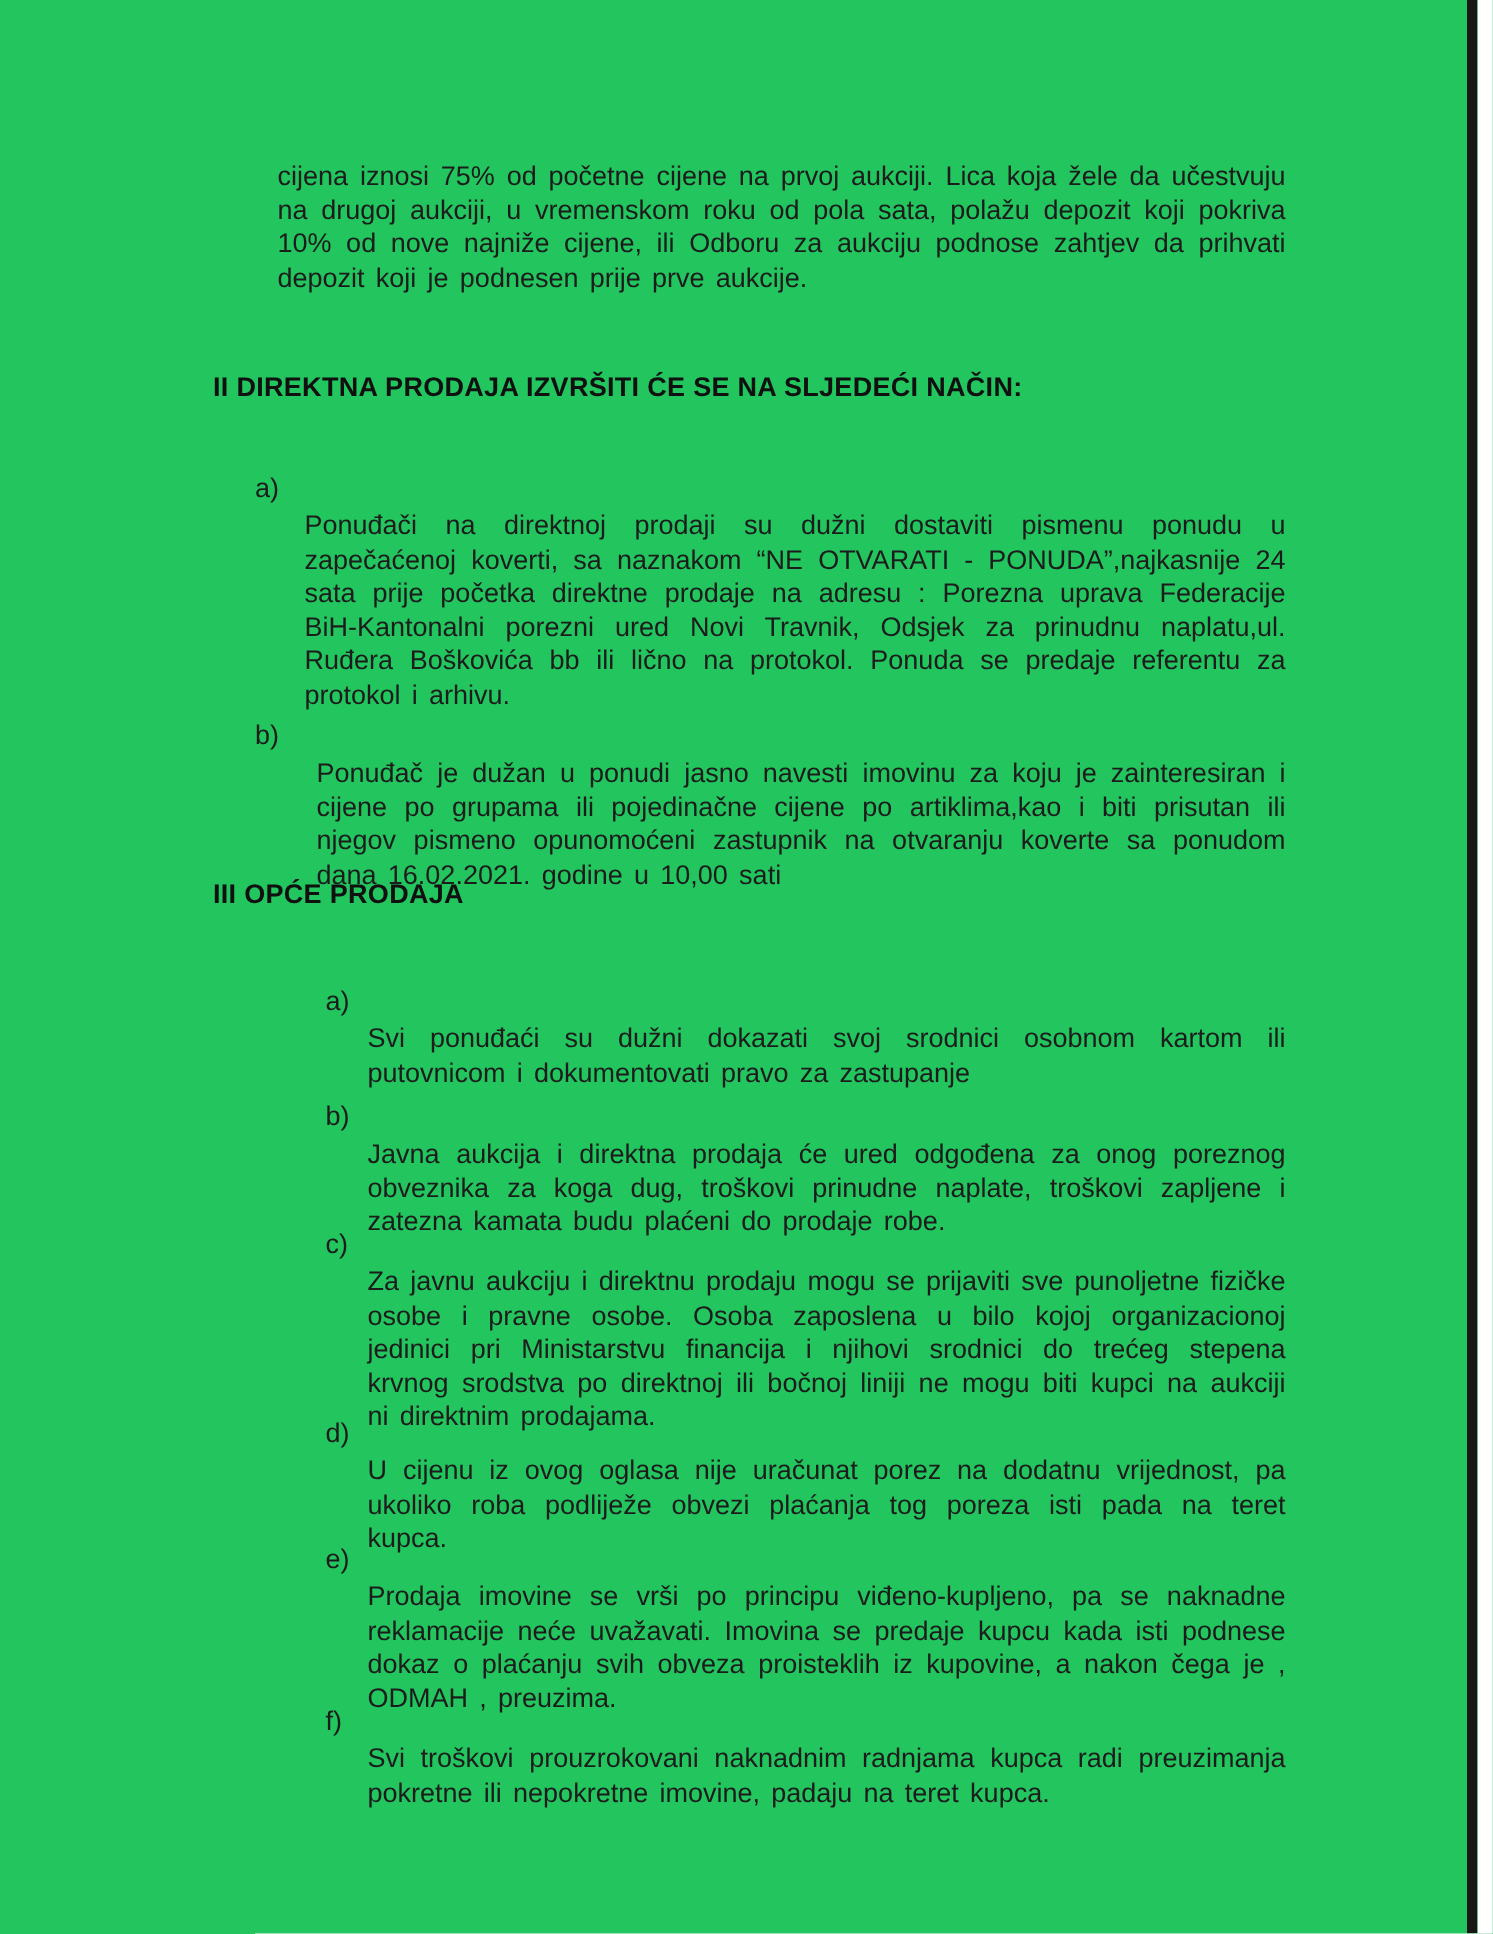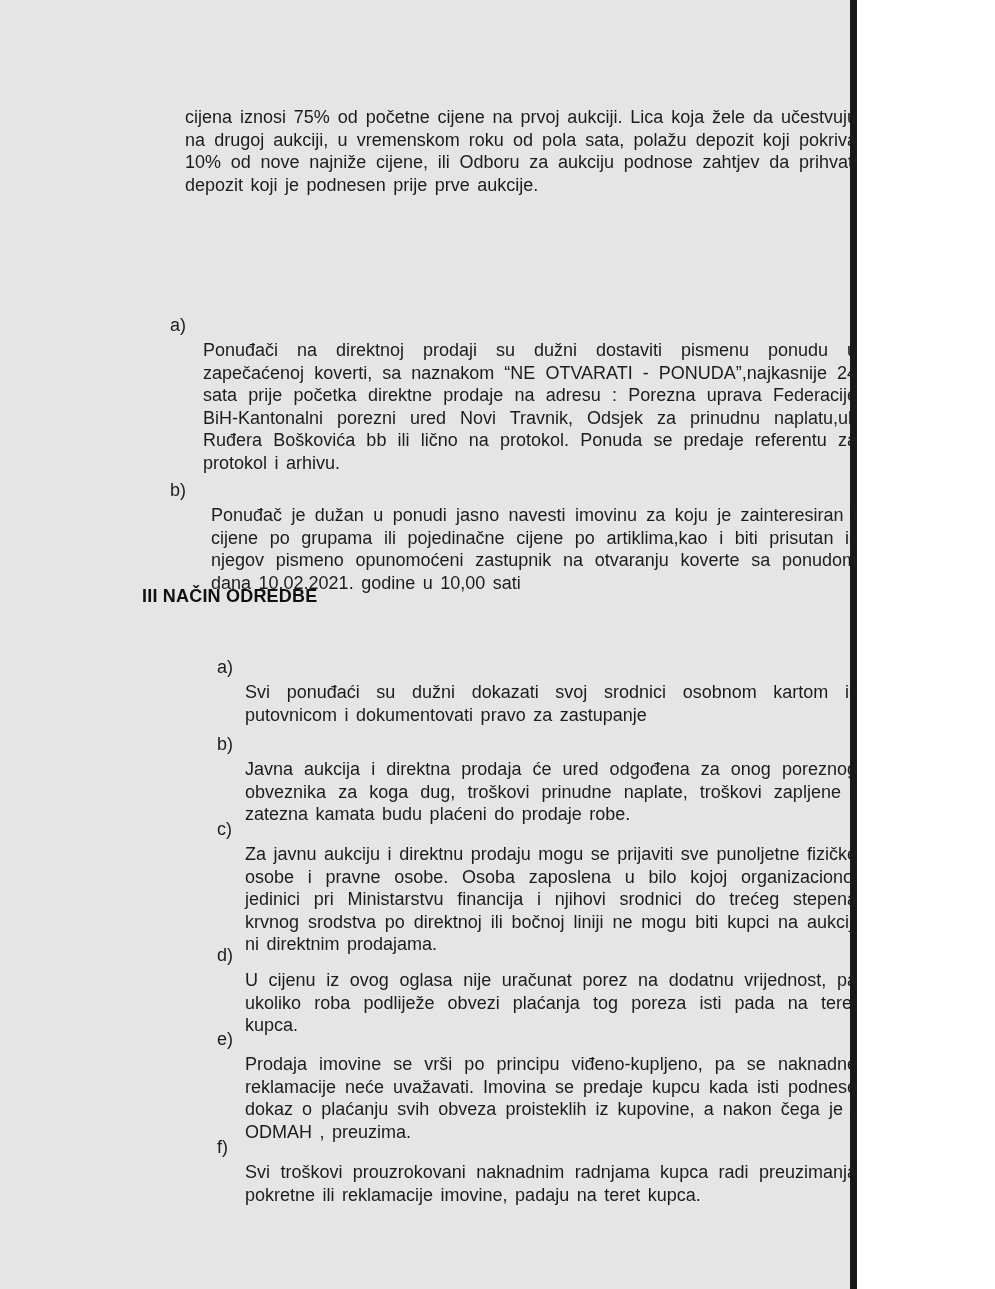--- a/index.html
+++ b/index.html
@@ -4,22 +4,22 @@
 <style>
   * { margin: 0; padding: 0; box-sizing: border-box; }
   html, body {
     width: 995px; height: 1289px;
     background: #ffffff;
     font-family: "Liberation Sans", "DejaVu Sans", sans-serif;
     color: #1c1c1c;
   }
   .page {
     position: relative;
-    width: 857px; height: 1289px;
-    background: #e5e5e5;
+    width: 985px; height: 1289px;
+    background: #22c55e;
     overflow: hidden;
   }
   .scan-strip {
     position: absolute;
     top: 0; right: 0;
     width: 7px; height: 1289px;
     background: #181818;
   }
   .body-text {
     font-size: 18px;
@@ -72,32 +72,33 @@
 </style>
 </head>
 <body>
 
 <div class="page">
 
   <div class="scan-strip"></div>
 
   <p class="intro body-text">cijena iznosi 75% od  početne cijene na prvoj aukciji. Lica koja žele da učestvuju na drugoj aukciji, u vremenskom roku od pola sata, polažu depozit koji pokriva 10% od nove najniže cijene, ili Odboru za aukciju podnose zahtjev da prihvati depozit koji je podnesen prije prve aukcije.</p>
 
+  <h2 class="heading h-ii">II DIREKTNA PRODAJA IZVRŠITI ĆE SE NA SLJEDEĆI NAČIN:</h2>
 
   <div class="item body-text s2 ii-a">
     <span class="marker">a)</span>
     <div class="txt">Ponuđači na direktnoj prodaji  su dužni dostaviti pismenu ponudu u zapečaćenoj koverti, sa naznakom “NE OTVARATI - PONUDA”,najkasnije 24 sata prije početka direktne prodaje na adresu : Porezna uprava Federacije BiH-Kantonalni porezni ured Novi Travnik, Odsjek za prinudnu naplatu,ul. Ruđera Boškovića bb ili lično na protokol. Ponuda se predaje referentu za protokol i arhivu.</div>
   </div>
 
   <div class="item body-text s2 gap-wide ii-b">
     <span class="marker">b)</span>
-    <div class="txt">Ponuđač je dužan u ponudi jasno navesti imovinu za koju je zainteresiran i cijene po grupama ili pojedinačne cijene po artiklima,kao i biti prisutan ili njegov pismeno opunomoćeni zastupnik na otvaranju koverte sa ponudom dana 10.02.2021. godine u  10,00 sati</div>
+    <div class="txt">Ponuđač je dužan u ponudi jasno navesti imovinu za koju je zainteresiran i cijene po grupama ili pojedinačne cijene po artiklima,kao i biti prisutan ili njegov pismeno opunomoćeni zastupnik na otvaranju koverte sa ponudom dana 16.02.2021. godine u  10,00 sati</div>
   </div>
 
-  <h2 class="heading h-iii">III NAČIN ODREDBE</h2>
+  <h2 class="heading h-iii">III OPĆE PRODAJA</h2>
 
   <div class="item body-text s3 iii-a">
     <span class="marker">a)</span>
     <div class="txt">Svi ponuđaći su dužni dokazati svoj srodnici osobnom kartom ili putovnicom i dokumentovati pravo za zastupanje</div>
   </div>
 
   <div class="item body-text s3 iii-b">
     <span class="marker">b)</span>
     <div class="txt">Javna aukcija i direktna prodaja  će ured odgođena za onog poreznog obveznika za koga dug, troškovi prinudne naplate, troškovi zapljene i zatezna kamata budu plaćeni do prodaje robe.</div>
   </div>
@@ -112,16 +113,16 @@
     <div class="txt">U cijenu iz ovog oglasa nije uračunat porez na dodatnu vrijednost, pa ukoliko roba podliježe obvezi plaćanja tog poreza isti pada na teret kupca.</div>
   </div>
 
   <div class="item body-text s3 iii-e">
     <span class="marker">e)</span>
     <div class="txt">Prodaja imovine se vrši po principu viđeno-kupljeno, pa se naknadne reklamacije neće uvažavati. Imovina se predaje kupcu kada isti podnese dokaz o plaćanju svih obveza proisteklih iz kupovine, a nakon čega je , ODMAH , preuzima.</div>
   </div>
 
   <div class="item body-text s3 iii-f">
     <span class="marker">f)</span>
-    <div class="txt">Svi troškovi prouzrokovani naknadnim radnjama kupca radi preuzimanja pokretne ili reklamacije imovine, padaju na teret kupca.</div>
+    <div class="txt">Svi troškovi prouzrokovani naknadnim radnjama kupca radi preuzimanja pokretne ili nepokretne imovine, padaju na teret kupca.</div>
   </div>
 
 </div>
 
 </body></html>

